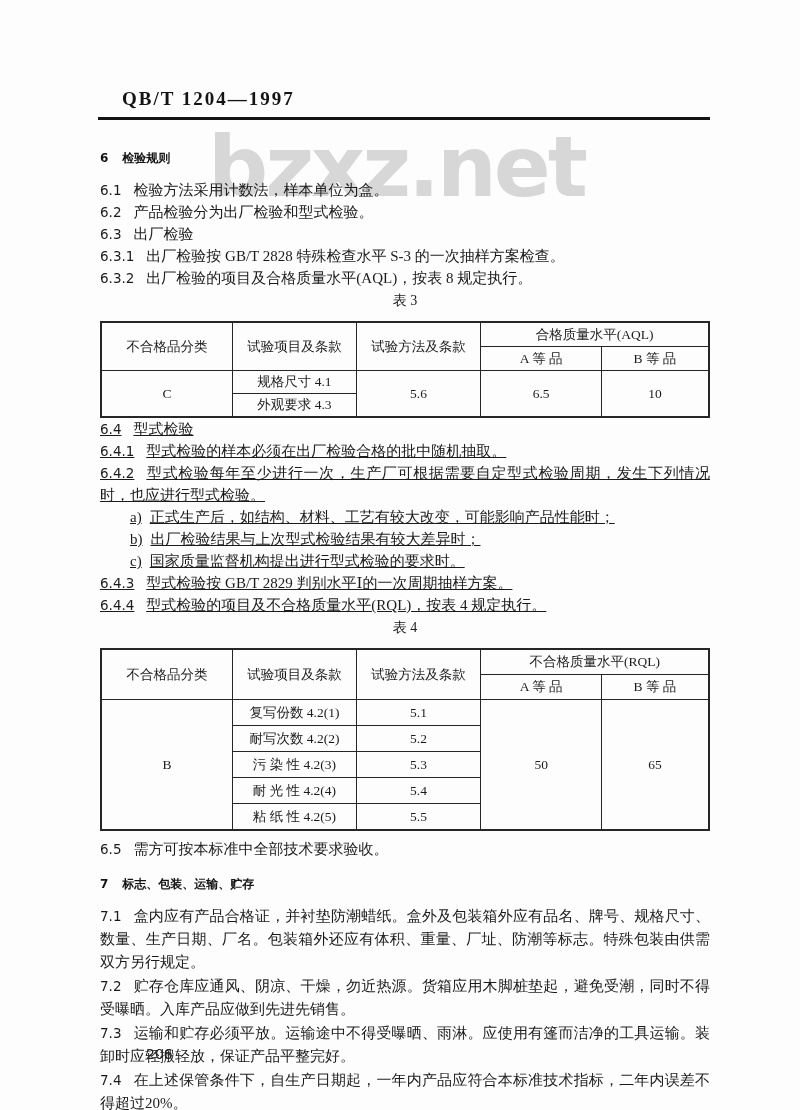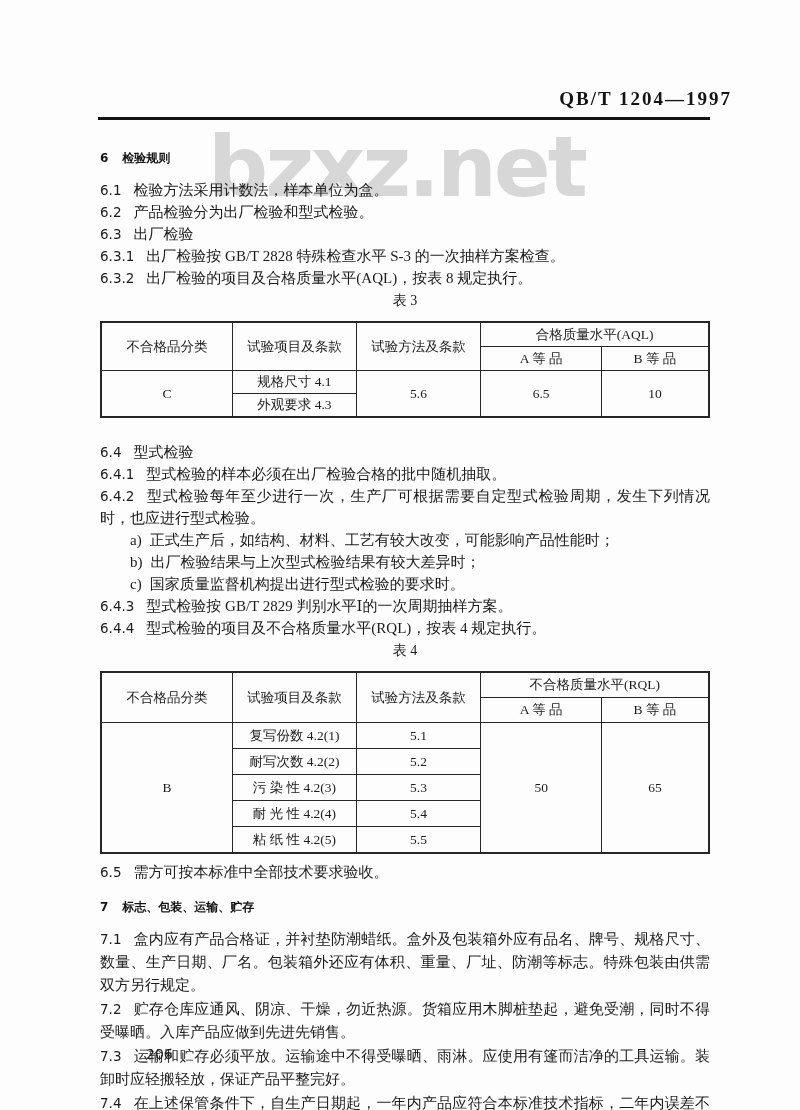--- a/index.html
+++ b/index.html
@@ -21,21 +21,21 @@
     color:#d7d7d7;
     z-index:0;
     user-select:none;
   }
   .content{
     position:relative;
     z-index:1;
     padding:88px 90px 0 100px;
   }
   .std-header{
-    text-align:right;
+    text-align:left;
     transform:translateX(22px);
     font-family:"Liberation Serif",serif;
     font-weight:bold;
     font-size:19px;
     letter-spacing:2px;
     color:#141414;
   }
   .header-rule{
     border:none;
     border-top:3px solid #141414;
@@ -160,21 +160,21 @@
         <td rowspan="2">5.6</td>
         <td rowspan="2">6.5</td>
         <td rowspan="2">10</td>
       </tr>
       <tr>
         <td>外观要求 4.3</td>
       </tr>
     </tbody>
   </table>
 
-  <div class="clause-group" style="margin-top:23px;">
+  <div class="clause-group" style="margin-top:0;text-decoration:underline;">
     <p class="clause"><span class="cnum">6.4</span><span>型式检验</span></p>
     <p class="clause"><span class="cnum">6.4.1</span><span>型式检验的样本必须在出厂检验合格的批中随机抽取。</span></p>
     <p class="clause"><span class="cnum">6.4.2</span><span>型式检验每年至少进行一次，生产厂可根据需要自定型式检验周期，发生下列情况时，也应进行型式检验。</span></p>
     <p class="list-item"><span class="llabel">a)</span><span>正式生产后，如结构、材料、工艺有较大改变，可能影响产品性能时；</span></p>
     <p class="list-item"><span class="llabel">b)</span><span>出厂检验结果与上次型式检验结果有较大差异时；</span></p>
     <p class="list-item"><span class="llabel">c)</span><span>国家质量监督机构提出进行型式检验的要求时。</span></p>
     <p class="clause"><span class="cnum">6.4.3</span><span>型式检验按 GB/T 2829 判别水平Ⅰ的一次周期抽样方案。</span></p>
     <p class="clause"><span class="cnum">6.4.4</span><span>型式检验的项目及不合格质量水平(RQL)，按表 4 规定执行。</span></p>
   </div>
 

